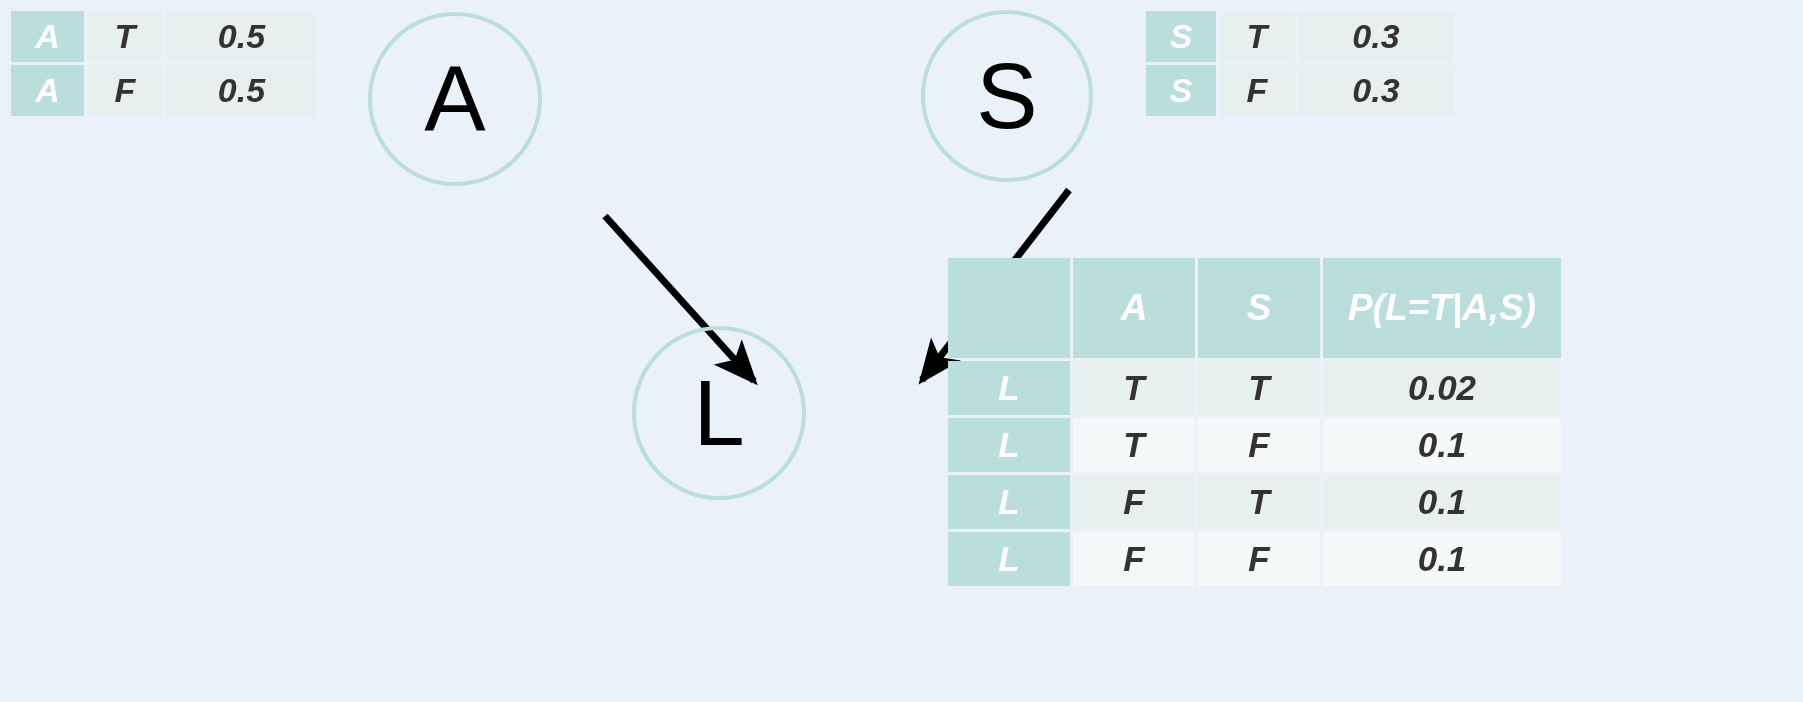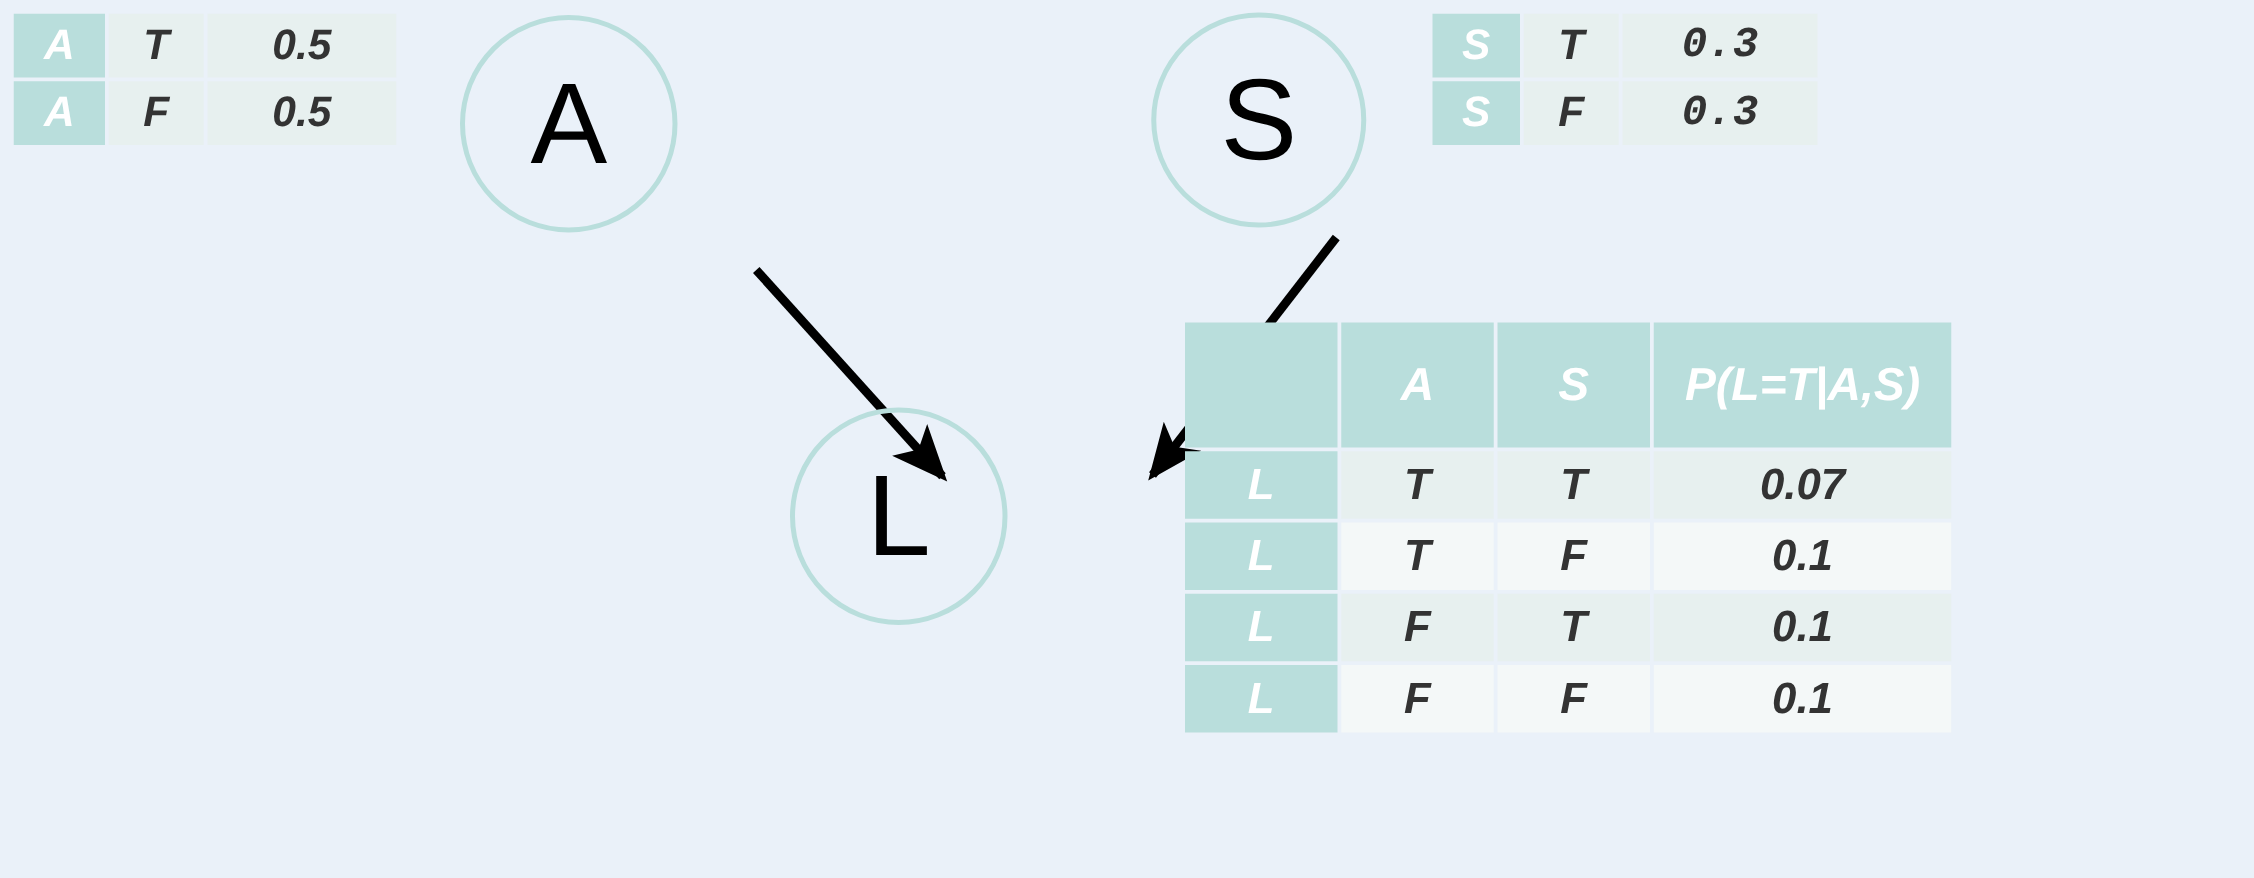--- a/index.html
+++ b/index.html
@@ -84,21 +84,21 @@
   #table-a td { height: 51px; font-size: 34px; }
   #table-a .w1 { width: 73px; }
   #table-a .w2 { width: 76px; }
   #table-a .w3 { width: 151px; }
 
   
   #table-s { left: 1143px; top: 8px; }
   #table-s td { height: 51px; font-size: 34px; }
   #table-s .w1 { width: 70px; }
   #table-s .w2 { width: 76px; }
-  #table-s .w3 { width: 156px; font-family: Liberation Mono, monospace; }
+  #table-s .w3 { width: 156px; }
 
   
   #table-l { left: 945px; top: 255px; }
   #table-l .hrow td { height: 100px; font-size: 37px; }
   #table-l .drow td { height: 54px; font-size: 35px; }
   #table-l .cw1 { width: 122px; }
   #table-l .cw2 { width: 122px; }
   #table-l .cw3 { width: 122px; }
   #table-l .cw4 { width: 238px; }
 </style>
@@ -162,21 +162,21 @@
         <tr class="hrow">
       <td class="c-head cw1"></td>
       <td class="c-head cw2">A</td>
       <td class="c-head cw3">S</td>
       <td class="c-head cw4">P(L=T|A,S)</td>
     </tr>
     <tr class="drow">
       <td class="c-key cw1">L</td>
       <td class="c-val-a cw2">T</td>
       <td class="c-val-a cw3">T</td>
-      <td class="c-val-a cw4">0.07</td>
+      <td class="c-val-a cw4">0.02</td>
     </tr>
     <tr class="drow">
       <td class="c-key cw1">L</td>
       <td class="c-val-b cw2">T</td>
       <td class="c-val-b cw3">F</td>
       <td class="c-val-b cw4">0.1</td>
     </tr>
     <tr class="drow">
       <td class="c-key cw1">L</td>
       <td class="c-val-a cw2">F</td>

